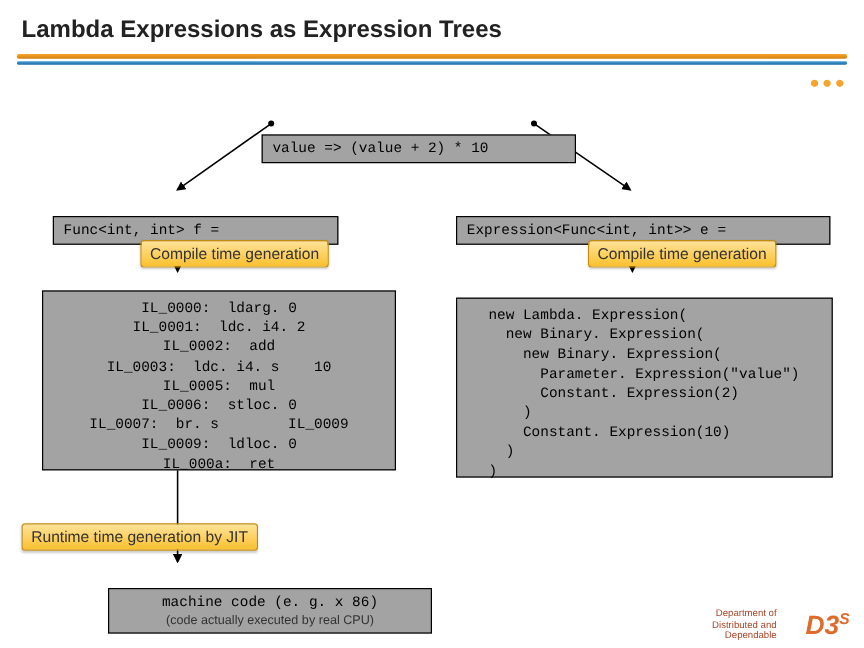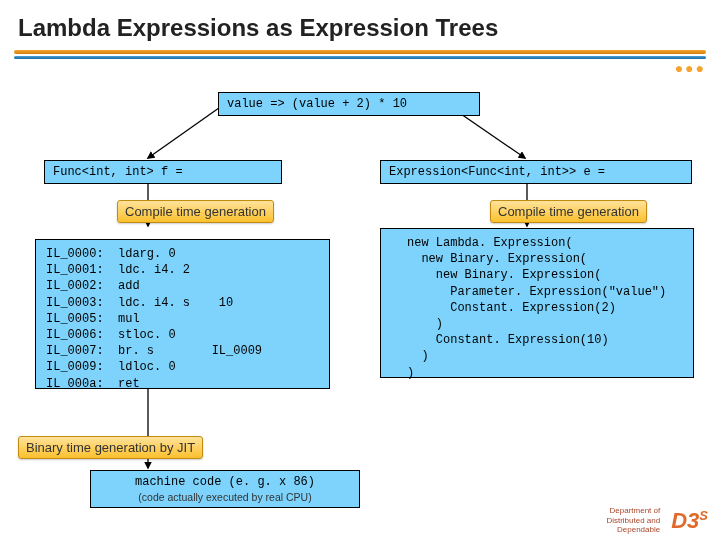--- a/index.html
+++ b/index.html
@@ -5,21 +5,21 @@
   * { margin: 0; padding: 0; box-sizing: border-box; }
   body {
     width: 720px;
     height: 540px;
     background: #fff;
     font-family: Arial, Helvetica, sans-serif;
     position: relative;
     overflow: hidden;
   }
   .title {
-    font-size: 24px;
+    font-size: 20px;
     font-weight: bold;
     color: #222;
     padding: 14px 0 0 18px;
   }
   .underline {
     margin: 8px 14px 0 14px;
     height: 4px;
     background: linear-gradient(to bottom, #f7a32e, #d47f0f);
     border-radius: 2px;
   }
@@ -34,23 +34,24 @@
     top: 60px; right: 14px;
     font-size: 14px; letter-spacing: 2px;
     color: #f7a32e;
   }
   .mono {
     font-family: "Courier New", Courier, monospace;
     font-size: 12px;
   }
   .box {
     border: 1px solid #000;
-    background: #7dd3fc;
+    background: #a3a3a3;
     padding: 4px 8px;
     display: inline-block;
+    margin-top: 20px;
   }
   .lambda-box {
     position: absolute;
     top: 92px; left: 218px;
     width: 262px;
   }
   .func-box {
     position: absolute;
     top: 160px; left: 44px;
     width: 238px;
@@ -67,25 +68,26 @@
     border-radius: 3px;
     font-size: 13px;
     padding: 3px 7px;
     color: #333;
     box-shadow: 0 1px 2px rgba(0,0,0,0.2);
   }
   .compile-left { top: 200px; left: 117px; }
   .compile-right { top: 200px; left: 490px; }
   .il-box {
     position: absolute;
-    top: 239px; left: 35px;
+    top: 222px; left: 35px;
     width: 295px; height: 150px;
     white-space: pre;
     line-height: 1.35;
     padding: 6px 10px;
+    text-align: center;
   }
   .ast-box {
     position: absolute;
     top: 228px; left: 380px;
     width: 314px; height: 150px;
     white-space: pre;
     line-height: 1.35;
     padding: 6px 26px;
   }
   .runtime-btn { top: 436px; left: 18px; }
@@ -104,21 +106,21 @@
   }
   svg.arrows {
     position: absolute;
     top: 0; left: 0;
     width: 720px; height: 540px;
     pointer-events: none;
   }
   .footer {
     position: absolute;
     bottom: 6px; right: 12px;
-    display: flex; align-items: flex-end; gap: 11px;
+    display: flex; align-items: flex-end; gap: 24px;
   }
   .footer-text {
     font-size: 8px; color: #a9462a; text-align: right; line-height: 1.15;
   }
   .d3s {
     font-size: 22px; font-weight: bold; font-style: italic;
     color: #e06a2a;
     position: relative;
     margin-top: 36px;
   }
@@ -175,21 +177,21 @@
 <div class="box mono ast-box">new Lambda. Expression(
   new Binary. Expression(
     new Binary. Expression(
       Parameter. Expression("value")
       Constant. Expression(2)
     )
     Constant. Expression(10)
   )
 )</div>
 
-<div class="yellow-btn runtime-btn">Binary time generation by JIT</div>
+<div class="yellow-btn runtime-btn">Runtime time generation by JIT</div>
 
 <div class="box machine-box">
   <div class="mono" style="text-align:center">machine code (e. g. x 86)</div>
   <div class="machine-caption">(code actually executed by real CPU)</div>
 </div>
 
 <div class="footer">
   <div class="footer-text" style="white-space:pre-line">Department of
 Distributed and
 Dependable</div>

